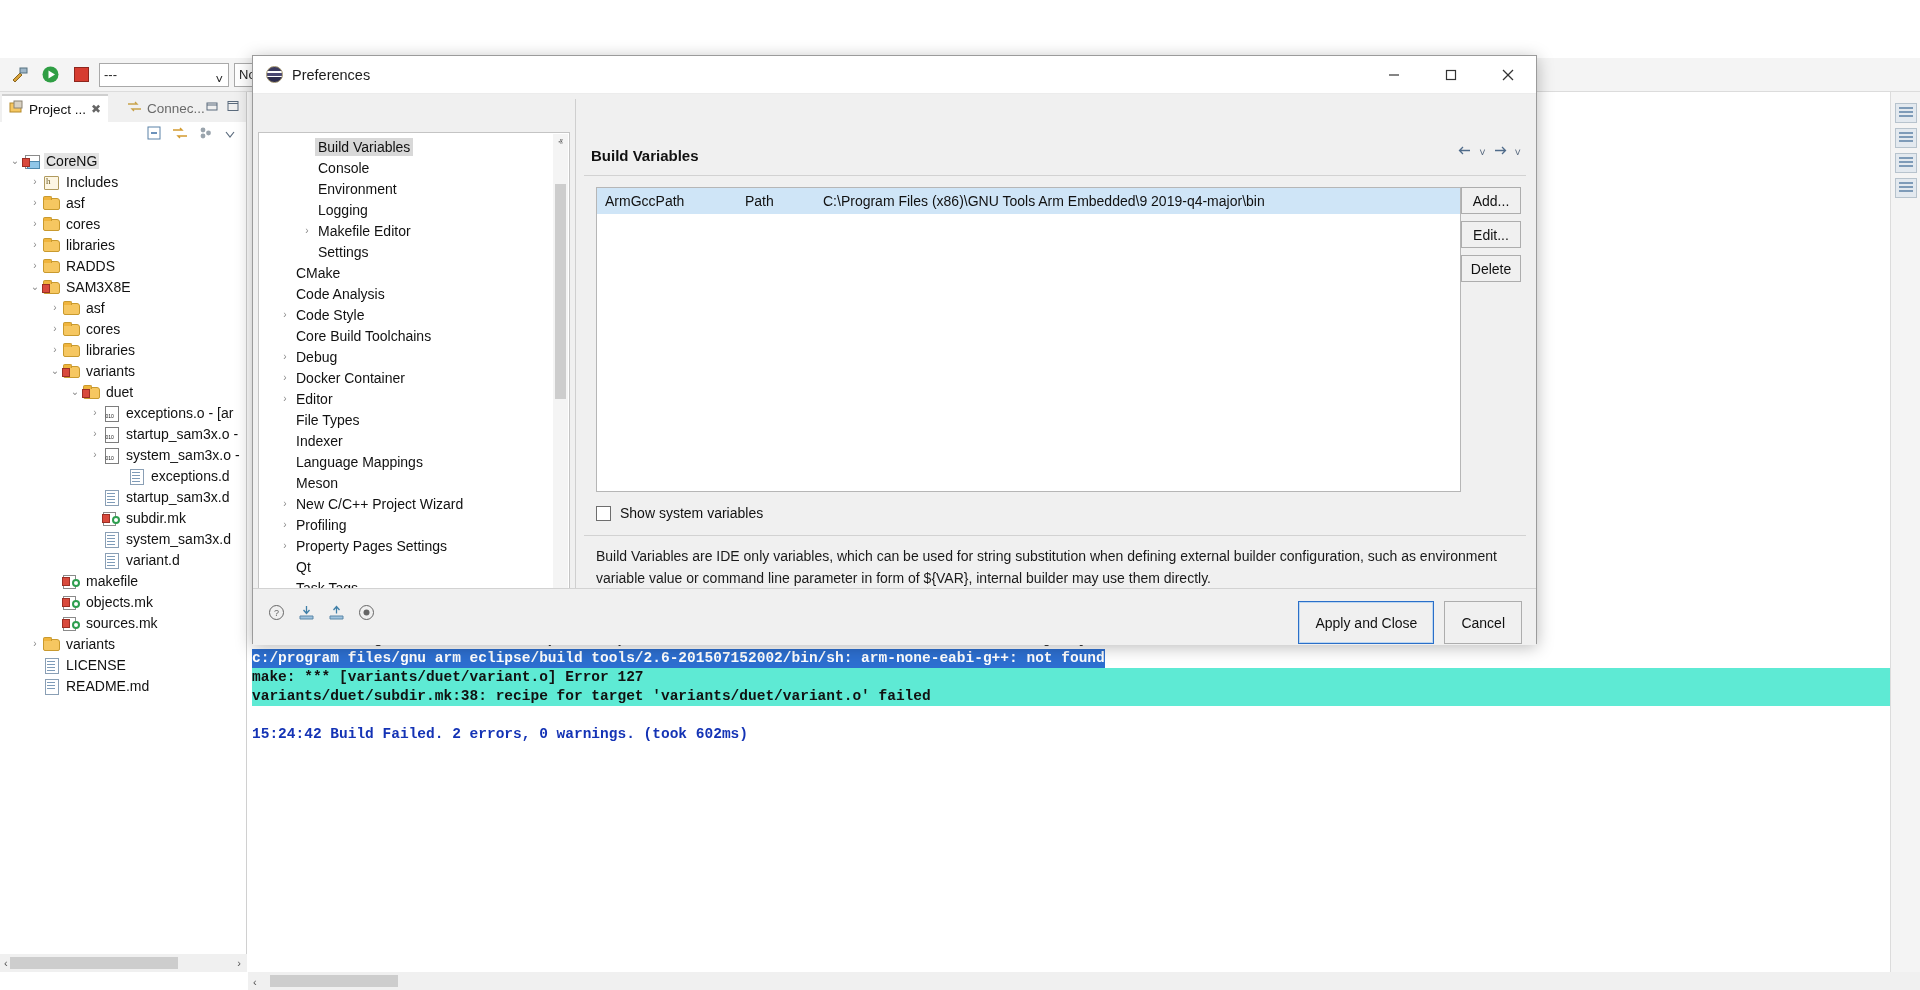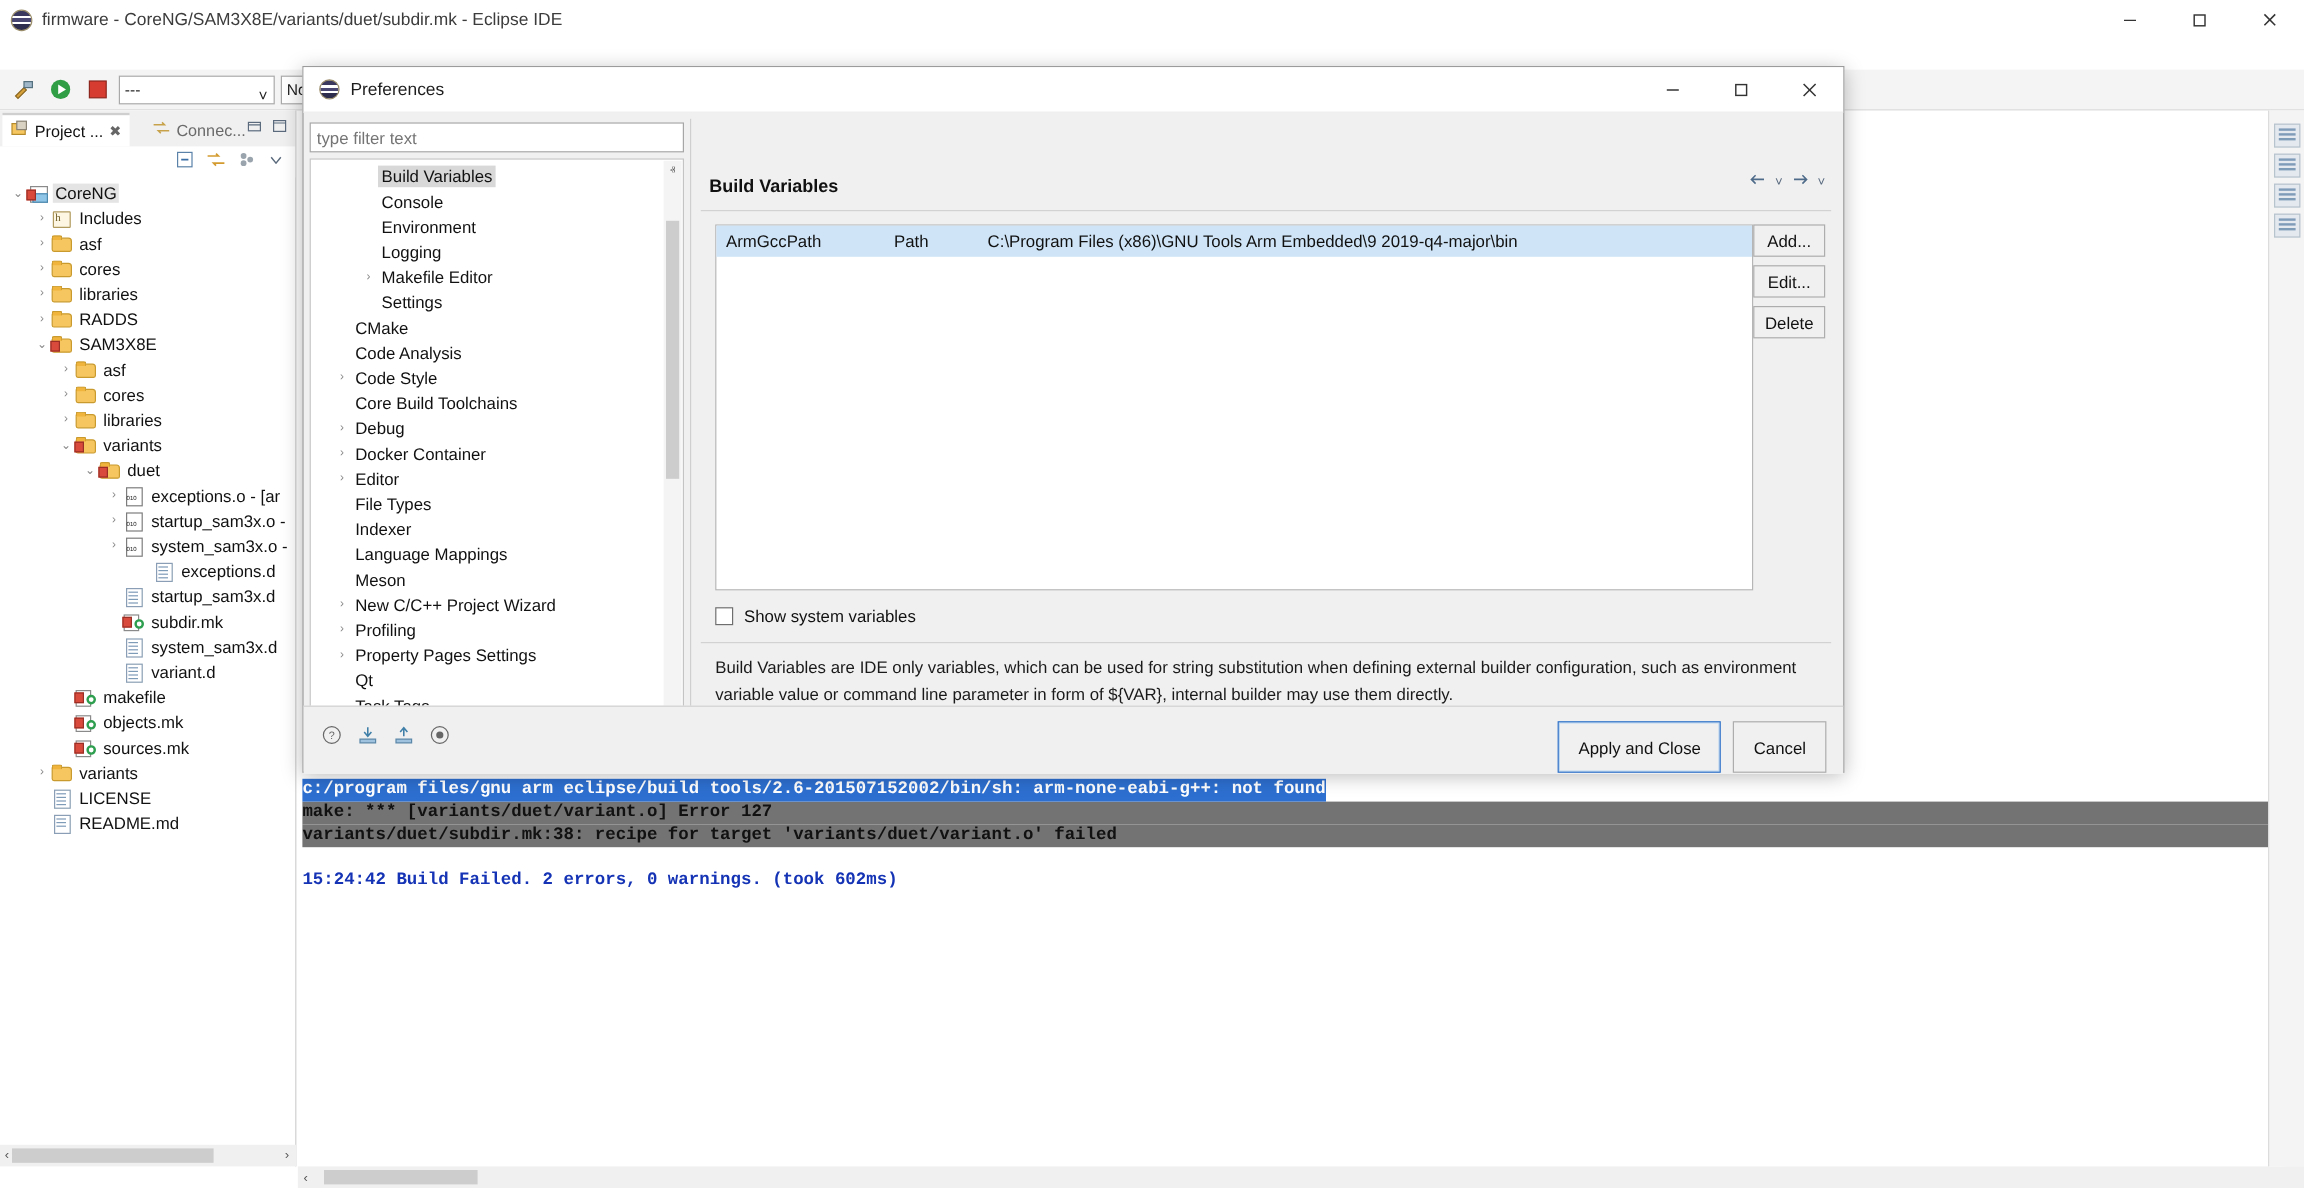--- a/index.html
+++ b/index.html
@@ -166,21 +166,21 @@
     position: absolute; left: 248px; top: 630px; width: 1672px; height: 360px;
     background: #ffffff; overflow: hidden;
   }
   .console-lines {
     font-family: "Liberation Mono", "DejaVu Sans Mono", monospace;
     font-size: 14.5px; padding-left: 4px; white-space: pre; line-height: 19px; font-weight: bold;
   }
   .cl { height: 19px; white-space: pre; }
   .cl-dim { color: #3b3b3b; }
   .cl-sel { background: #2d6fd0; color: #ffffff; display: inline-block; }
-  .cl-err { background: #737373; color: #111; display:block; }
+  .cl-err { background: #5eead4; color: #111; display:block; }
   .cl-blue { color: #1433b5; }
   .console-vscroll {
     position:absolute; right:0; top:0; width:16px; height:360px; background:#f5f5f5;
   }
   .console-hscroll {
     position:absolute; left:0; bottom:0; width:1672px; height:18px; background:#f0f0f0;
   }
   .console-hscroll .thumb {
     position:absolute; left: 22px; top: 3px; width: 128px; height: 12px; background:#cdcdcd;
   }
@@ -305,42 +305,20 @@
     height: 43px; padding: 0 16px; background:#f0f0f0; border:1px solid #adadad;
     font-size:14px; color:#111; display:flex; align-items:center; justify-content:center;
   }
   .fbtn.default { border: 1px solid #2a6fc9; box-shadow: inset 0 0 0 1px #bcd6f0; }
 </style>
 </head>
 <body>
 
 <div id="root">
 
-  <div class="ide-titlebar">
-    <div class="ide-title-icon"></div>
-    <div class="ide-title-text">firmware - CoreNG/SAM3X8E/variants/duet/subdir.mk - Eclipse IDE</div>
-    <div class="win-btns">
-      <div class="win-btn">
-        <svg width="14" height="14" viewBox="0 0 14 14">
-            <line x1="2" y1="7" x2="12" y2="7" stroke="#333" stroke-width="1.2"></line>
-          </svg>
-      </div>
-      <div class="win-btn">
-        <svg width="14" height="14" viewBox="0 0 14 14">
-            <rect x="2.5" y="2.5" width="9" height="9" fill="none" stroke="#333" stroke-width="1.2"></rect>
-          </svg>
-      </div>
-      <div class="win-btn">
-        <svg width="15" height="15" viewBox="0 0 15 15">
-            <line x1="3" y1="3" x2="12" y2="12" stroke="#333" stroke-width="1.3"></line>
-            <line x1="12" y1="3" x2="3" y2="12" stroke="#333" stroke-width="1.3"></line>
-          </svg>
-      </div>
-    </div>
-  </div>
 
 
   <div class="ide-toolbar">
     <div class="tb-btn">
       <svg width="19" height="19" viewBox="0 0 19 19">
           <path d="M3 15 L10 8 L12 10 L5 17 Z" fill="#d8a23a" stroke="#8a6620"></path>
           <rect x="10" y="3" width="7" height="5" fill="#9fb7c9" stroke="#55707f"></rect>
         </svg>
     </div>
     <div class="tb-btn">
@@ -623,21 +601,20 @@
           <svg width="16" height="16" viewBox="0 0 16 16">
               <line x1="3" y1="3" x2="13" y2="13" stroke="#333" stroke-width="1.3"></line>
               <line x1="13" y1="3" x2="3" y2="13" stroke="#333" stroke-width="1.3"></line>
             </svg>
         </div>
       </div>
     </div>
 
     <div class="dlg-body">
 
-      <input class="filter-input" type="text" placeholder="type filter text" style="">
 
       <div class="pref-tree-box">
         <div class="pref-tree" id="pref-tree">
             <div class="pnode sel" style="padding-left: 40px;">
               <span class="ptw"></span>
               <span class="plabel">Build Variables</span>
             </div>
             <div class="pnode" style="padding-left: 40px;">
               <span class="ptw"></span>
               <span class="plabel">Console</span>

